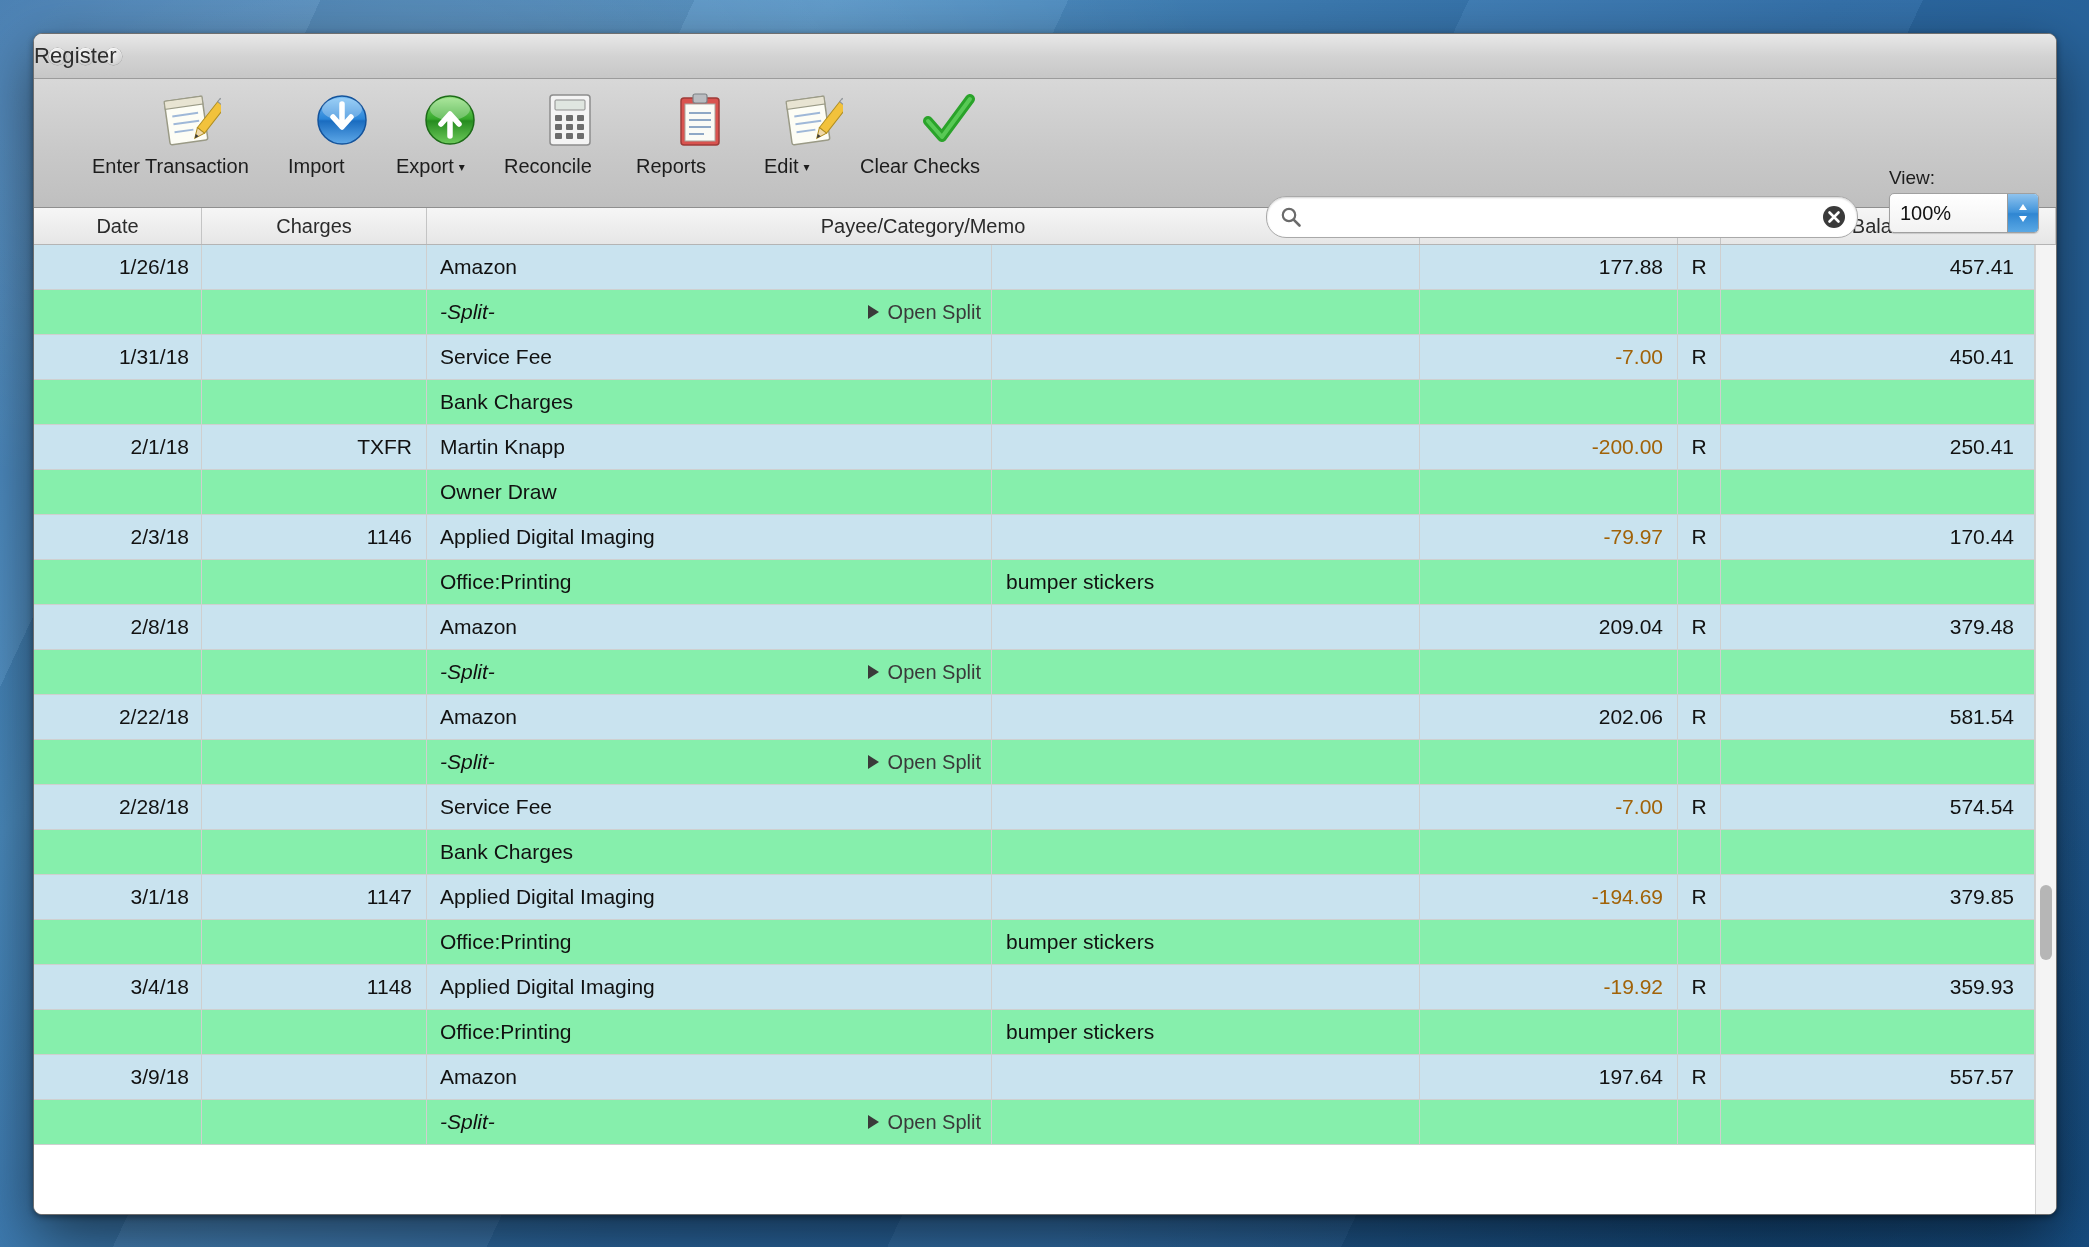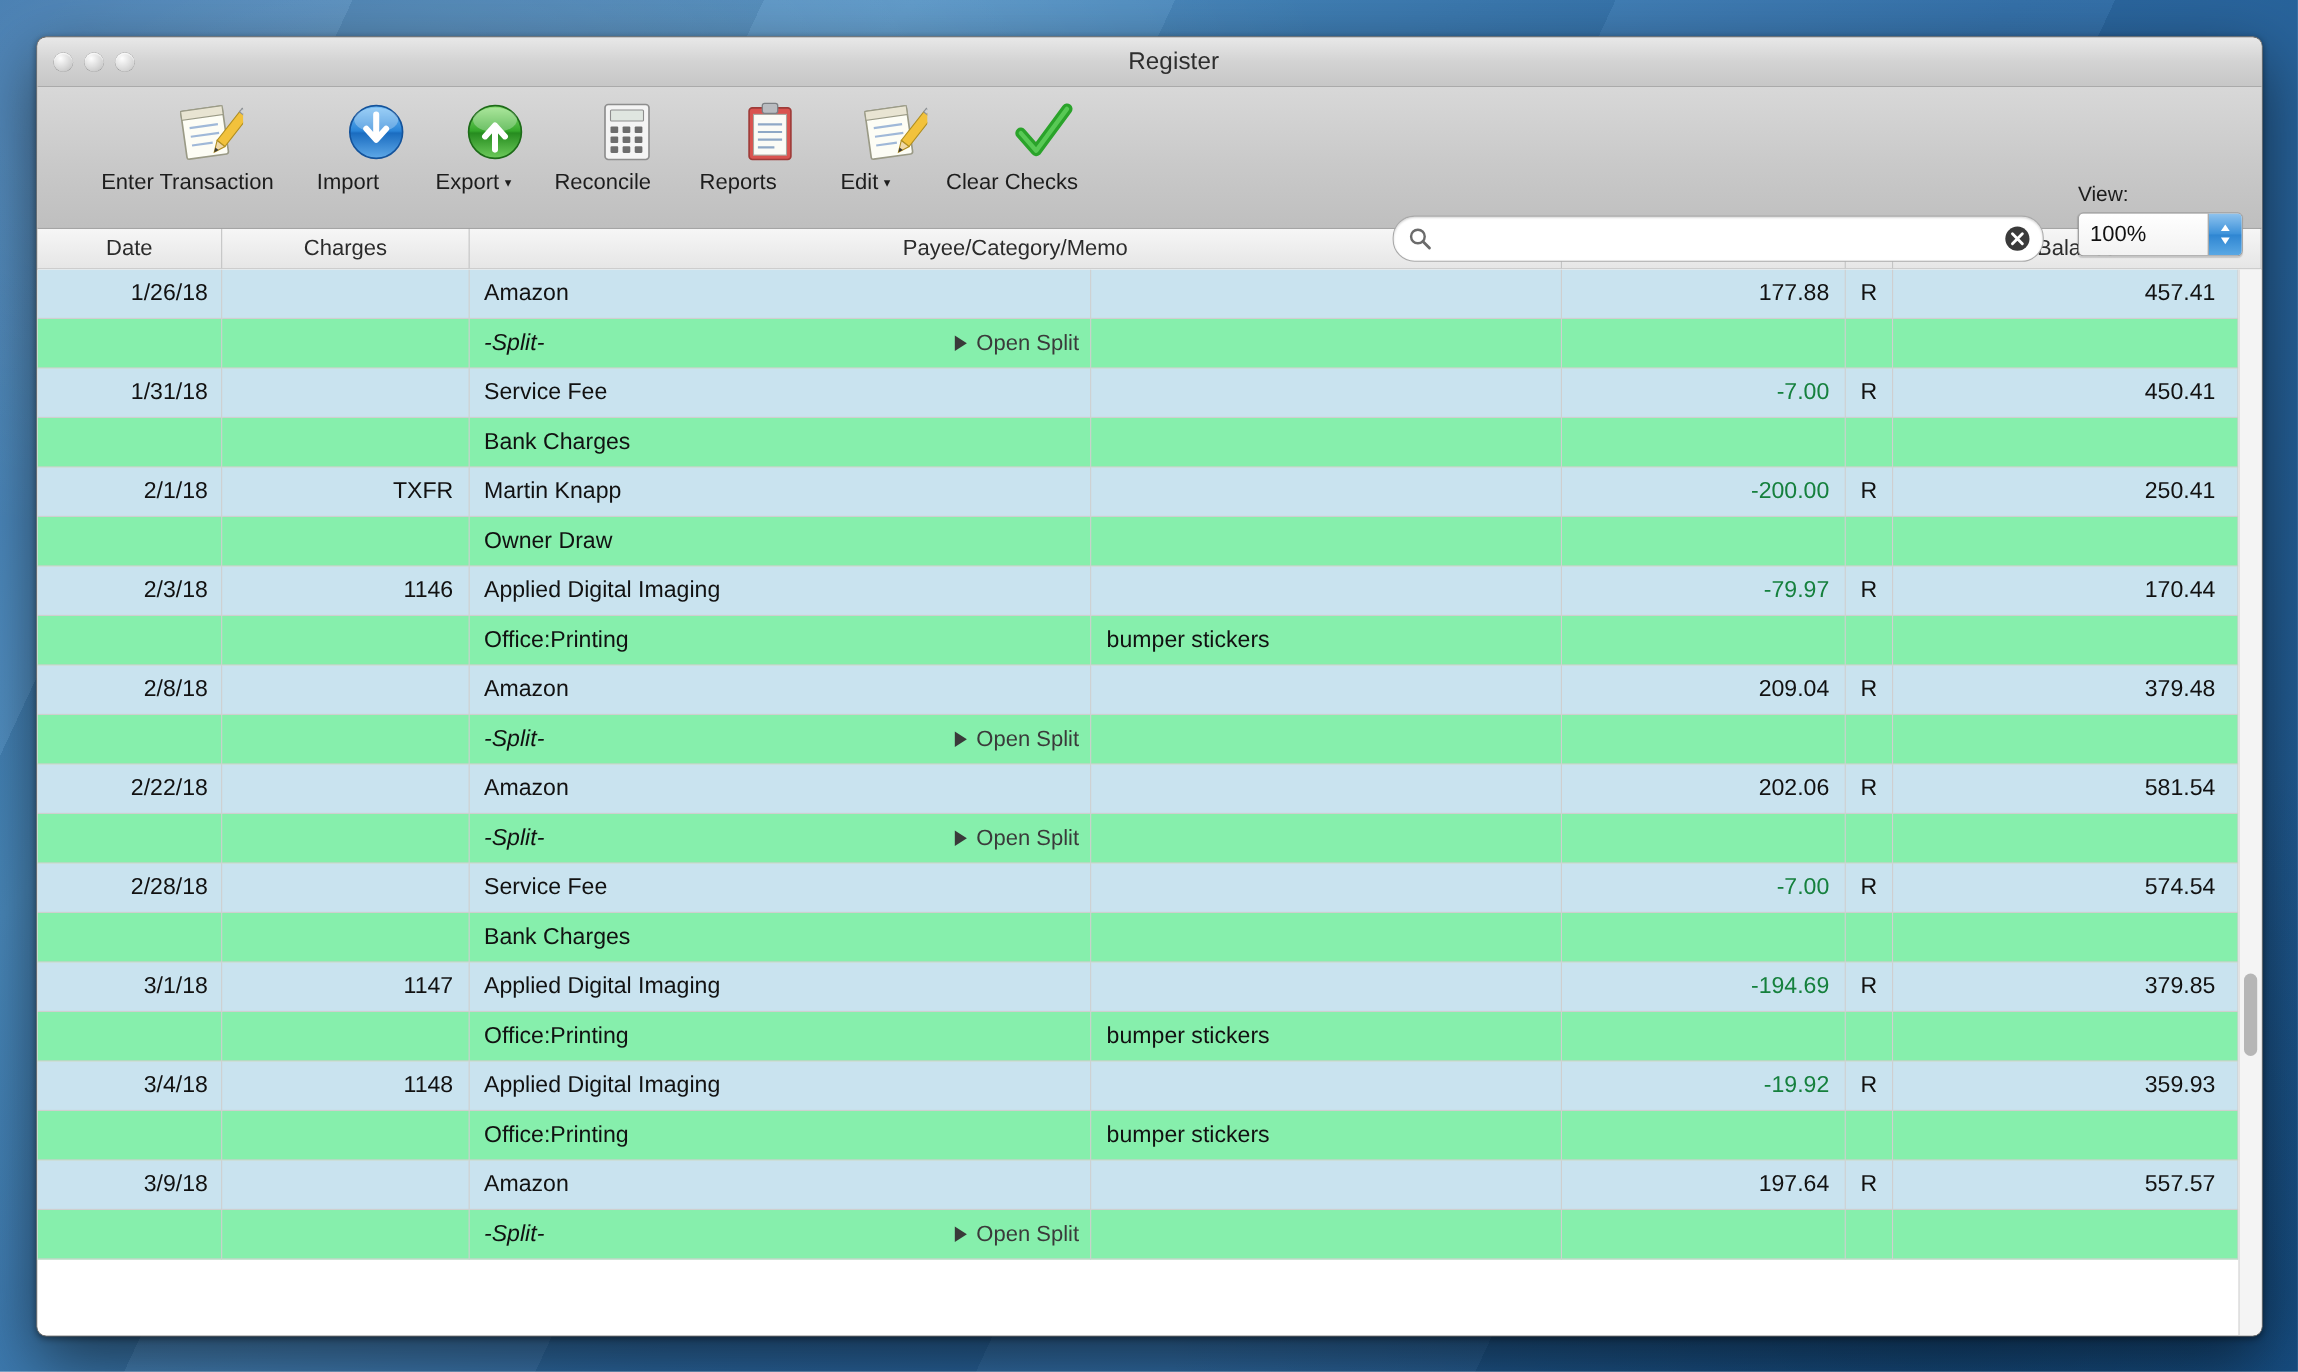--- a/index.html
+++ b/index.html
@@ -59,25 +59,24 @@
     width: 17px; height: 17px;
     border-radius: 50%;
     box-shadow: inset 0 1px 1px rgba(255,255,255,0.7), 0 0 0 0.5px rgba(0,0,0,0.25);
   }
   .dot.c1 { background: radial-gradient(circle at 35% 30%, #fdfdfd, #cfcfcf 70%, #b4b4b4); }
   .dot.c2 { background: radial-gradient(circle at 35% 30%, #fdfdfd, #cfcfcf 70%, #b4b4b4); }
   .dot.c3 { background: radial-gradient(circle at 35% 30%, #fdfdfd, #d4d4d4 70%, #bcbcbc); }
   .win-title {
     position: absolute;
     left: 0; right: 0;
-    text-align: center;
+    text-align: left;
     font-size: 22px;
     color: #2e2e2e;
     letter-spacing: 0.1px;
-    padding-left: 44px;
   }
 
   
   .toolbar {
     height: 120px;
     background: linear-gradient(180deg, #d8d8d8 0%, #c9c9c9 55%, #bfbfbf 100%);
     border-bottom: 1px solid #8f8f8f;
     display: flex;
     align-items: flex-start;
     padding: 8px 0 0 0;
@@ -228,21 +227,21 @@
     white-space: nowrap;
   }
   .c-date { width: 168px; justify-content: flex-end; padding-right: 12px; }
   .c-number { width: 225px; justify-content: flex-end; padding-right: 14px; }
   .c-payee { width: 565px; padding-left: 13px; }
   .c-memo { width: 428px; padding-left: 14px; }
   .c-amount { width: 258px; justify-content: flex-end; padding-right: 14px; }
   .c-clr { width: 43px; justify-content: center; }
   .c-balance { flex: 1; justify-content: flex-end; padding-right: 20px; border-right: none; }
 
-  .neg { color: #15803d; }
+  .neg { color: #a16207; }
   .split-text { font-style: italic; }
   .open-split {
     margin-left: auto;
     display: flex;
     align-items: center;
     gap: 9px;
     padding-right: 10px;
     color: #3a3a3a;
     font-size: 20px;
   }

